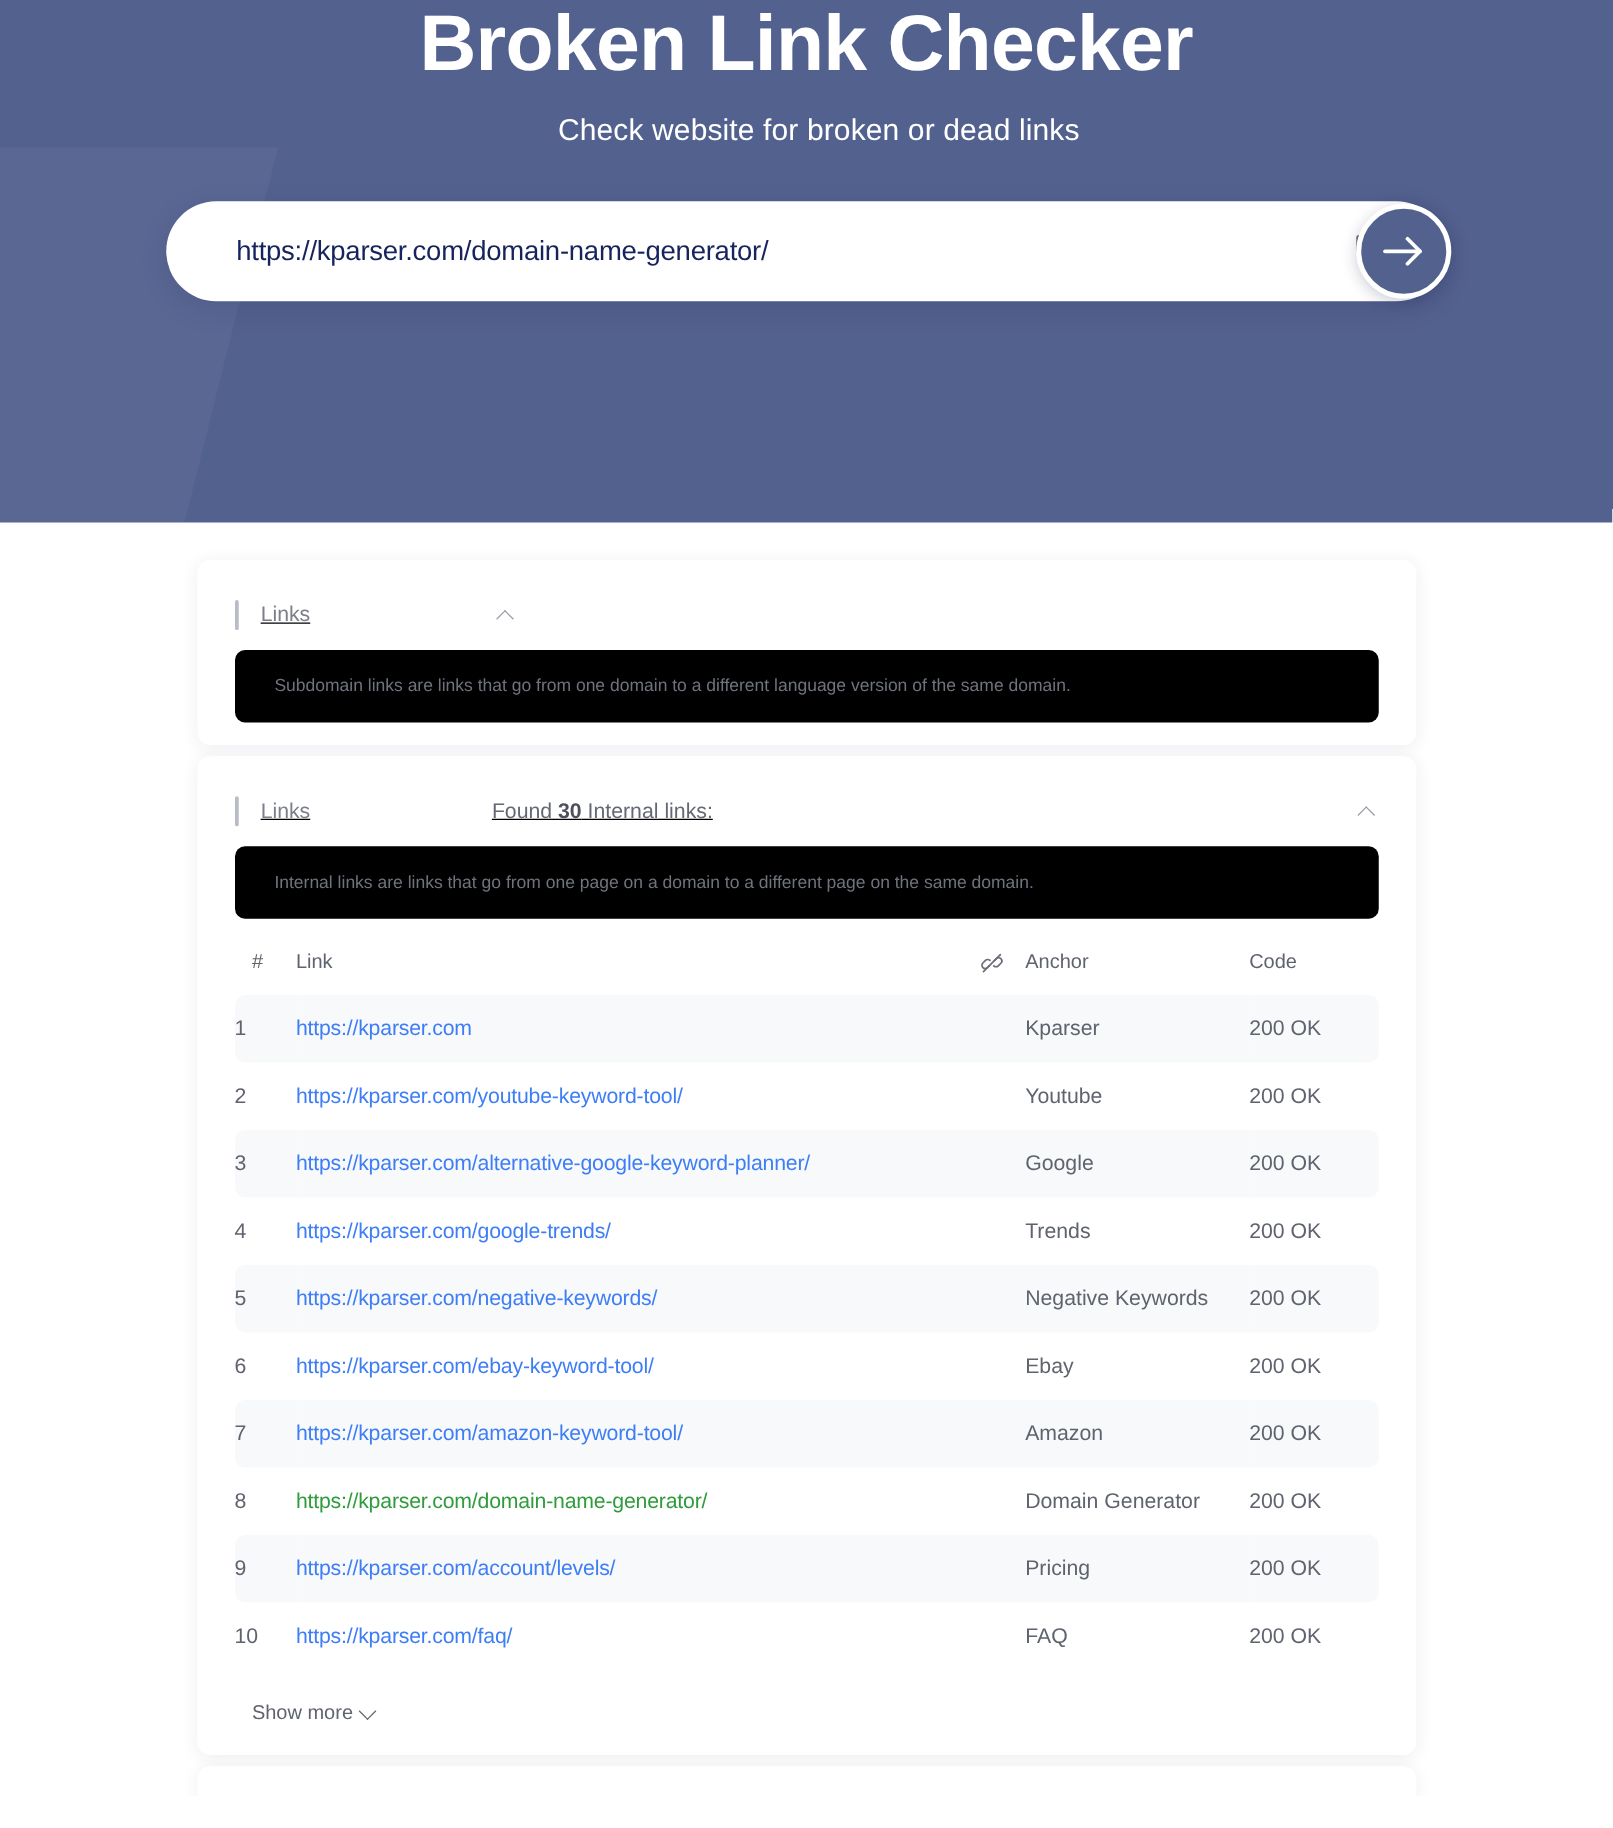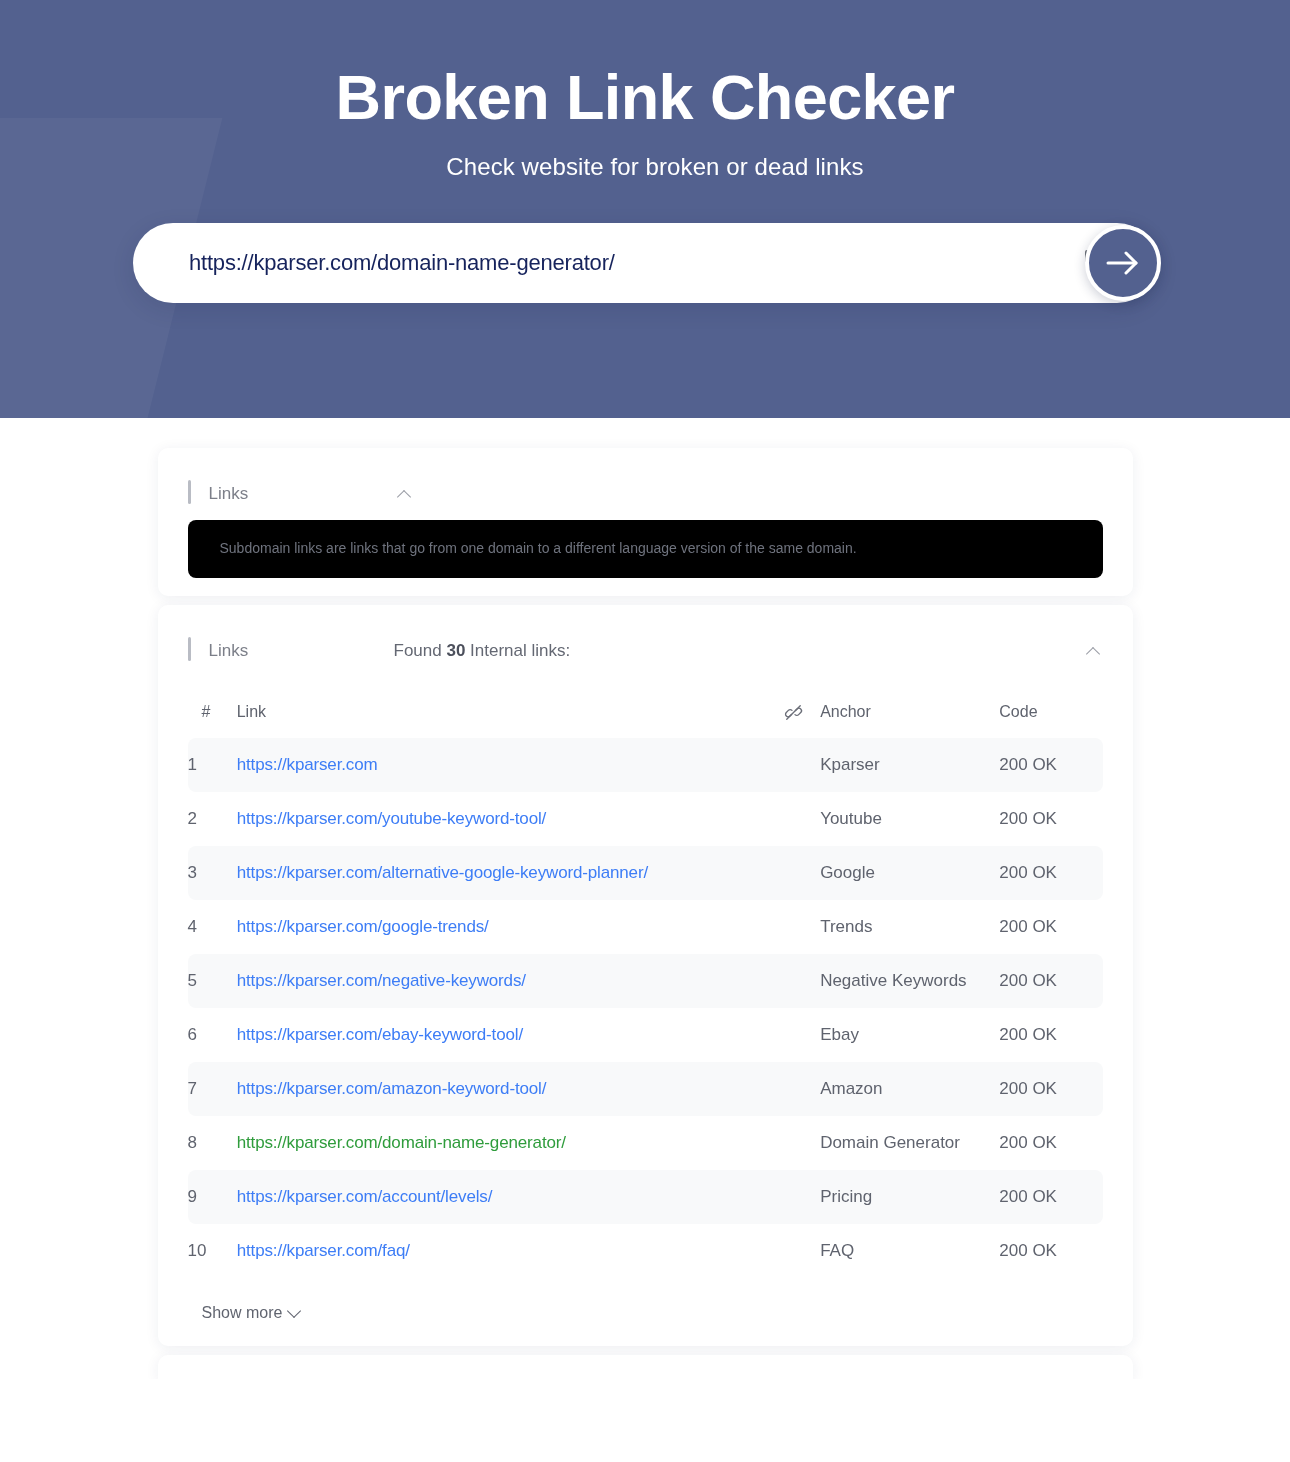--- a/index.html
+++ b/index.html
@@ -32,21 +32,20 @@
   .hero-inner {
     position: relative;
     z-index: 2;
     text-align: center;
   }
   .hero-title {
     font-size: 63px;
     font-weight: 700;
     color: #ffffff;
     letter-spacing: -0.6px;
-    padding-top: 62px;
     line-height: 1.12;
   }
   .hero-sub {
     font-size: 24px;
     color: #ffffff;
     font-weight: 400;
     margin-top: 20px;
     letter-spacing: 0.1px;
     margin-left: 20px;
   }
@@ -142,23 +141,24 @@
     width: 975px;
     margin: 0 auto 9px;
     background: #ffffff;
     border-radius: 10px;
     box-shadow: 0 2px 14px rgba(27,37,75,0.075);
     padding: 22px 30px 14px;
   }
 
   .card-head {
     display: flex;
-    align-items: flex-end;
+    align-items: center;
     padding: 10px 0 16px;
     cursor: pointer;
+    text-decoration: underline;
   }
   .accent-bar {
     width: 3px;
     height: 24px;
     background: #b9bcc4;
     border-radius: 2px;
     margin-right: 18px;
     flex: 0 0 auto;
   }
   .card-head-label {
@@ -315,20 +315,21 @@
   <div class="card">
     <div class="card-head">
       <div class="accent-bar"></div>
       <div class="card-head-label">Links</div>
       <div class="card-head-title">
         <span>Found </span><b>30</b><span> Internal links:</span>
       </div>
       <div class="chevron"></div>
     </div>
 
+    <div class="info-banner">Internal links are links that go from one page on a domain to a different page on the same domain.</div>
 
     <table class="links-table">
       <thead>
         <tr>
           <th class="c-num">#</th>
           <th class="c-link">Link</th>
           <th class="c-bl">
             <svg class="broken-link-icon" width="19" height="19" viewBox="0 0 24 24">
               <path d="M9.5 14.5l-2 2a3.2 3.2 0 01-4.6-4.6l2.6-2.6a3.2 3.2 0 014.6 0" fill="none" stroke="#6b6e78" stroke-width="1.7" stroke-linecap="round"></path>
               <path d="M14.5 9.5l2-2a3.2 3.2 0 014.6 4.6l-2.6 2.6a3.2 3.2 0 01-4.6 0" fill="none" stroke="#6b6e78" stroke-width="1.7" stroke-linecap="round"></path>

